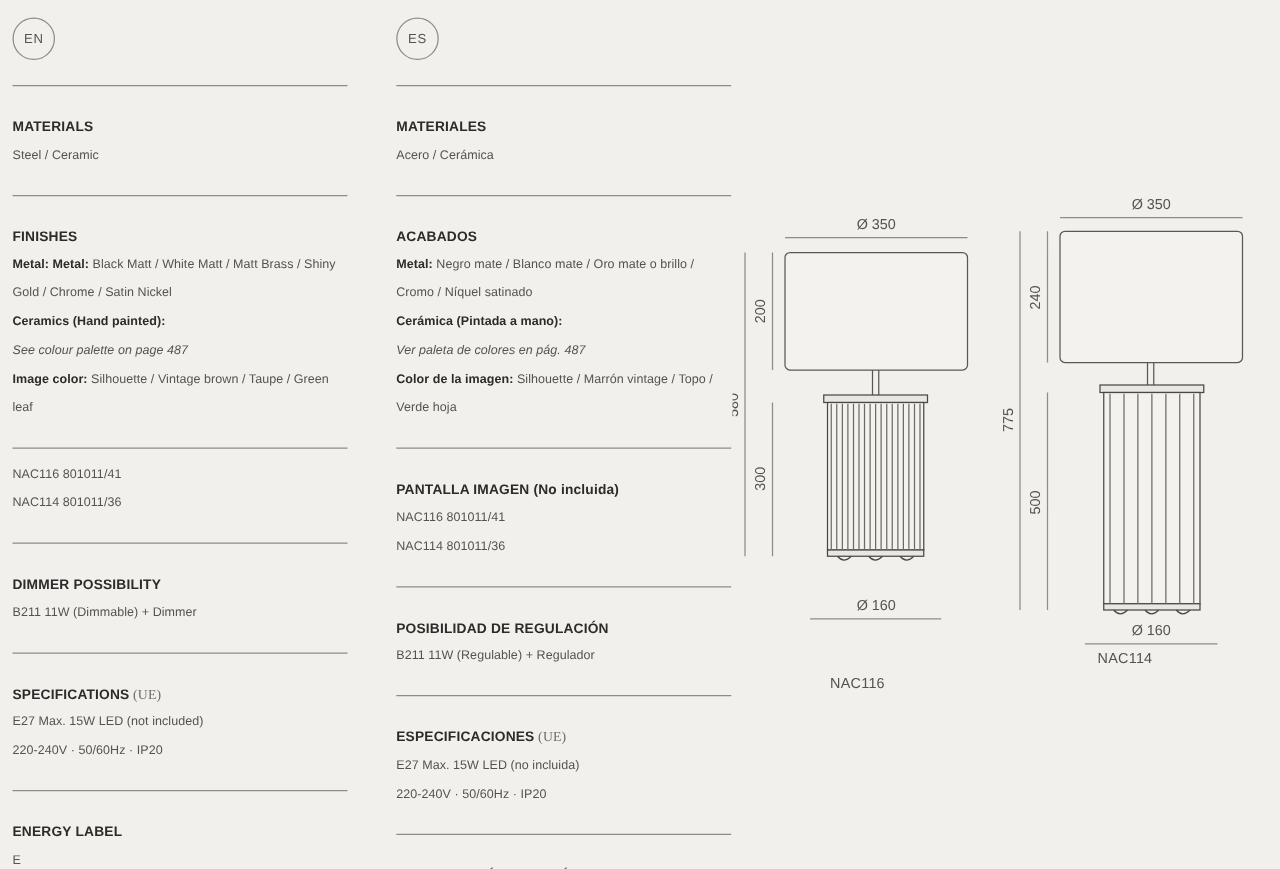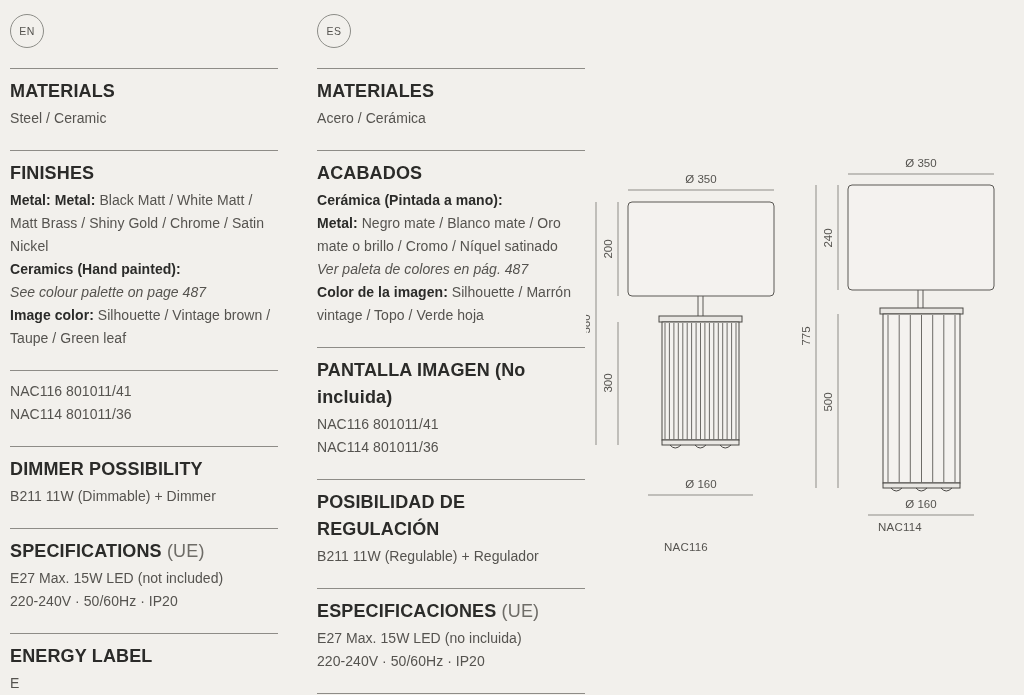--- a/index.html
+++ b/index.html
@@ -22,27 +22,27 @@
     border: 1px solid #8d8d88;
     display: flex; align-items: center; justify-content: center;
     font-size: 10.5px; letter-spacing: .5px; color: #55534f;
     margin-top: 14px;
   }
 
   .rule { height: 1px; background: #8e8c87; margin-top: 20px; }
   .block { padding-top: 9px; }
 
   h2.sec {
-    font-size: 18px; font-weight: bold; color: #2b2b29;
-    letter-spacing: .15px; line-height: 1.5; margin-bottom: 2px;
-  }
-  h2.sec .light { font-weight: normal; color: #6e6c67; }
+    font-size: 11px; font-weight: bold; color: #2b2b29;
+    letter-spacing: .15px; line-height: 1.5; margin-bottom: 2px; margin-top: 16px;
+  }
+  h2.sec .light { font-weight: normal; color: #6e6c67; font-family: Liberation Serif, serif; }
 
   p.line {
-    font-size: 14px; line-height: 23px; color: #55534f;
+    font-size: 10px; line-height: 23px; color: #55534f;
     letter-spacing: .05px;
   }
   p.line b { color: #2b2b29; font-weight: bold; }
   p.line i { font-style: italic; }
 
   .icon-row {
     display: flex; align-items: flex-end; gap: 7px;
     margin-top: 7px; height: 30px;
   }
   .ip20-txt {
@@ -157,22 +157,22 @@
       <div class="col col-es">
         <div class="lang-badge">ES</div>
         <div class="rule"></div>
         <div class="block">
           <h2 class="sec"><span>MATERIALES</span></h2>
           <p class="line">Acero / Cerámica</p>
         </div>
         <div class="rule"></div>
         <div class="block">
           <h2 class="sec"><span>ACABADOS</span></h2>
+          <p class="line"><b>Metal:</b> Negro mate / Blanco mate / Oro mate o brillo / Cromo / Níquel satinado</p>
           <p class="line"><b>Cerámica (Pintada a mano):</b></p>
-          <p class="line"><b>Metal:</b> Negro mate / Blanco mate / Oro mate o brillo / Cromo / Níquel satinado</p>
           <p class="line"><i>Ver paleta de colores en pág. 487</i></p>
           <p class="line"><b>Color de la imagen:</b> Silhouette / Marrón vintage / Topo / Verde hoja</p>
         </div>
         <div class="rule"></div>
         <div class="block">
           <h2 class="sec"><span>PANTALLA IMAGEN (No incluida)</span></h2>
           <p class="line">NAC116 801011/41</p>
           <p class="line">NAC114 801011/36</p>
         </div>
         <div class="rule"></div>

